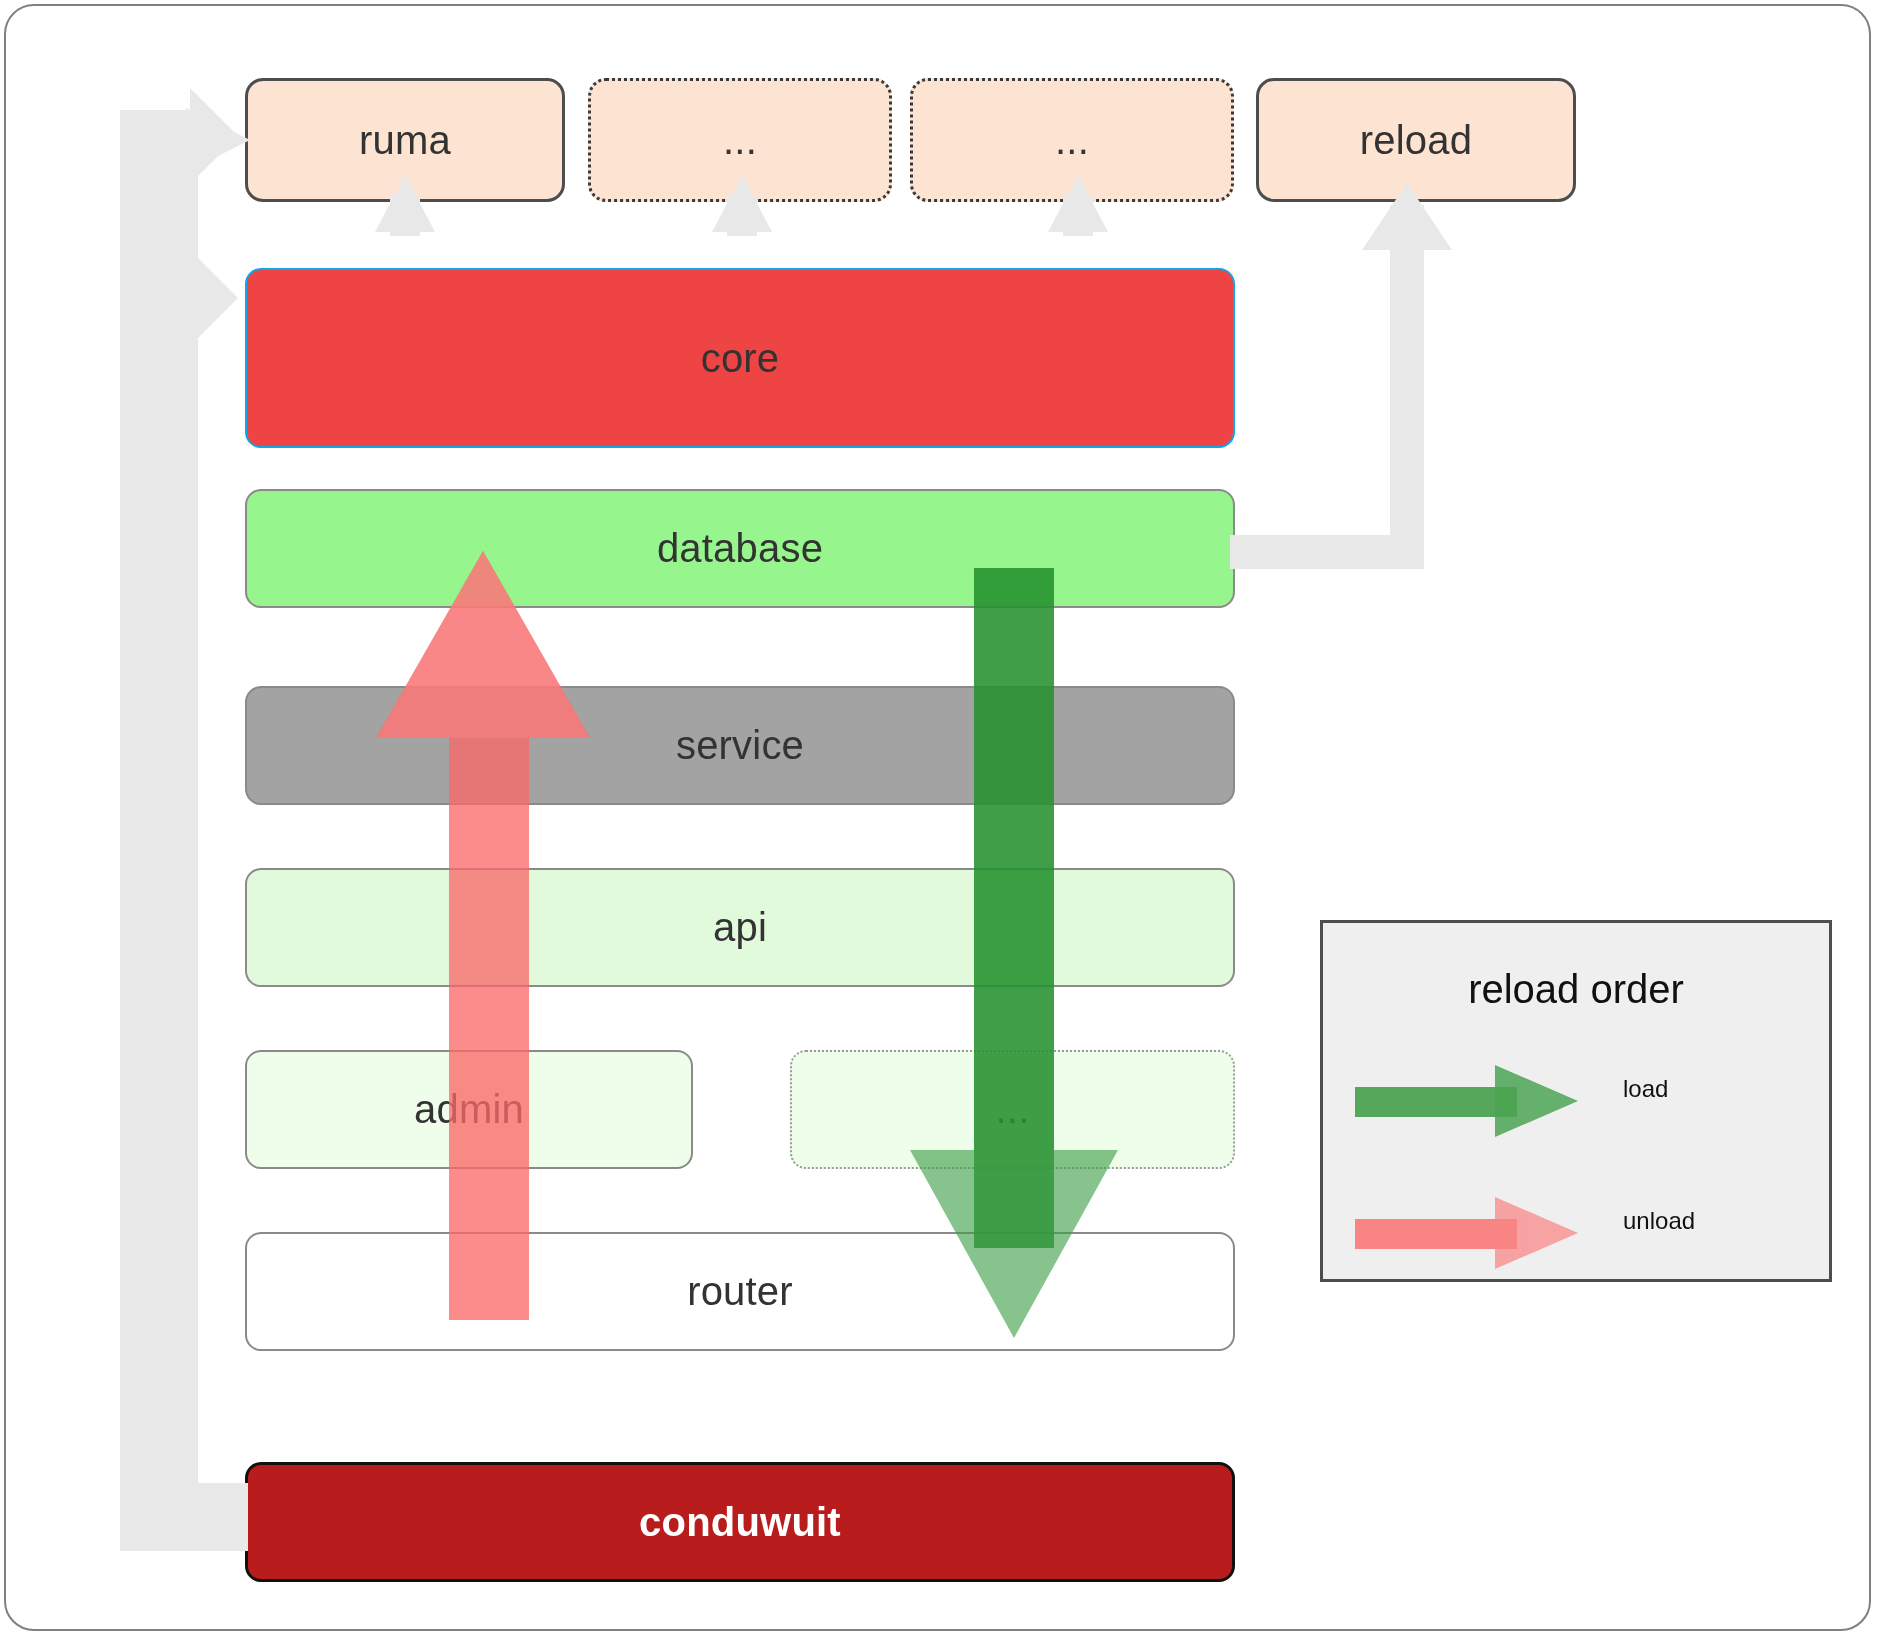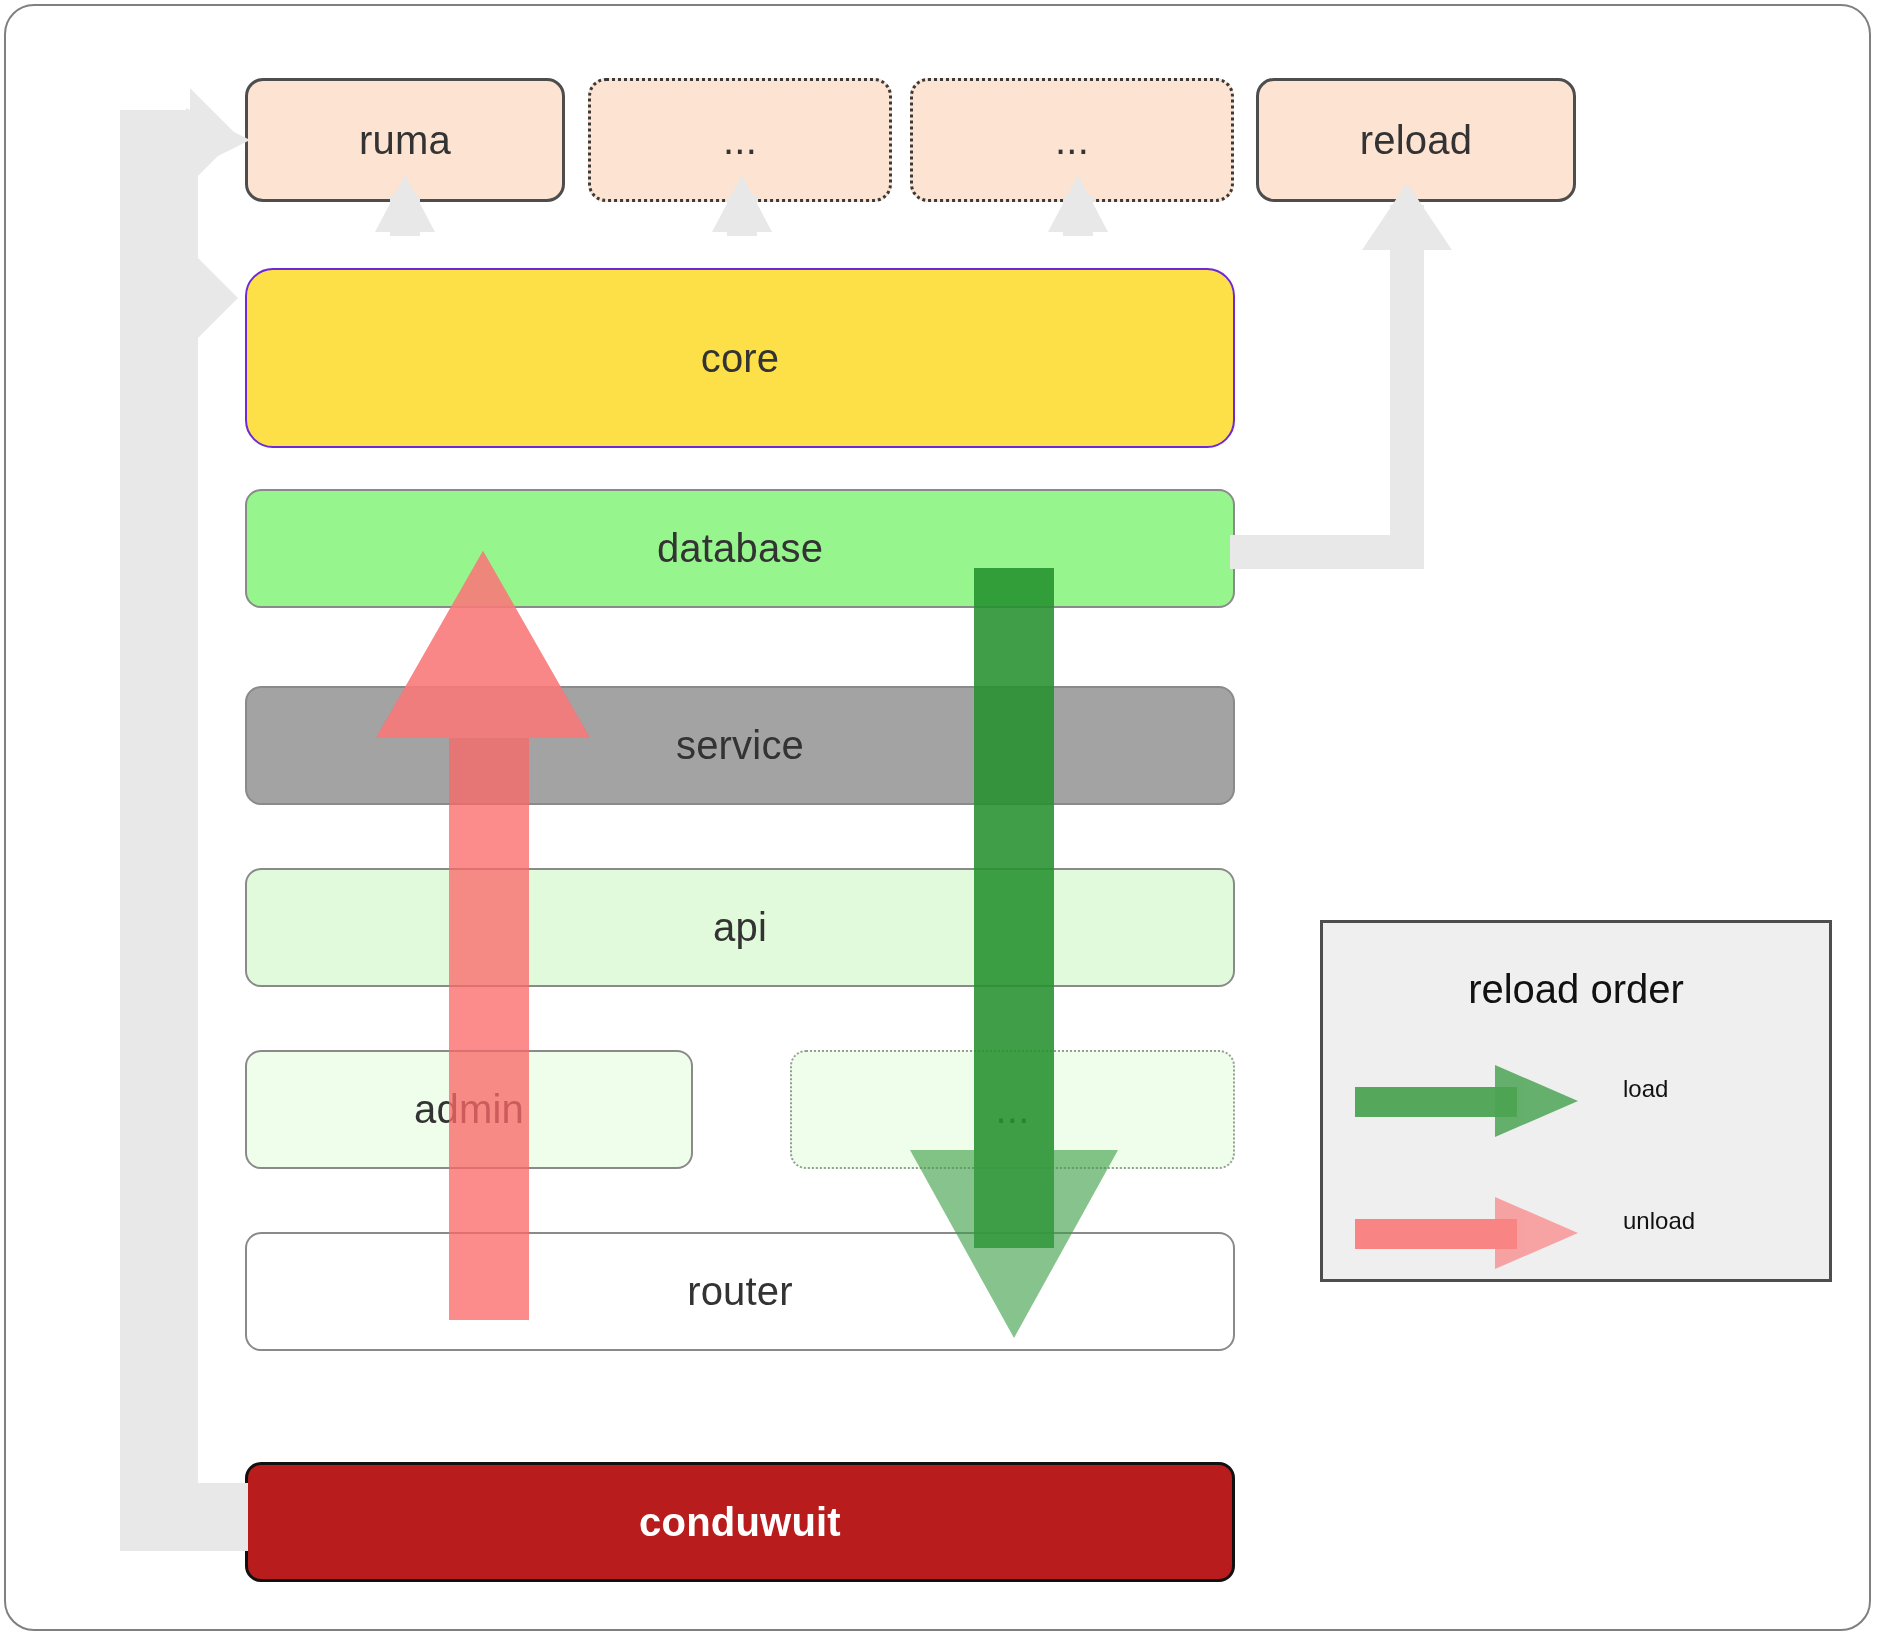--- a/index.html
+++ b/index.html
@@ -42,23 +42,23 @@
   
   .dep {
     background: #FDE3D2;
     border: 3px solid #4D4D4D;
     border-radius: 18px;
   }
   .dep.dotted { border-style: dotted; border-width: 3px; border-color: #3A3A3A; }
 
   
   .core {
-    background: #fde047;
-    border: 2px solid #6d28d9;
-    border-radius: 28px;
+    background: #ef4444;
+    border: 2px solid #0ea5e9;
+    border-radius: 16px;
   }
   
   .layer { border: 2px solid #8A8A8A; border-radius: 16px; }
   .layer.dotted { border-style: dotted; border-width: 2px; border-color: #9a9a9a; }
 
   
   .app {
     background: #b91c1c;
     border: 3px solid #111111;
     border-radius: 16px;

